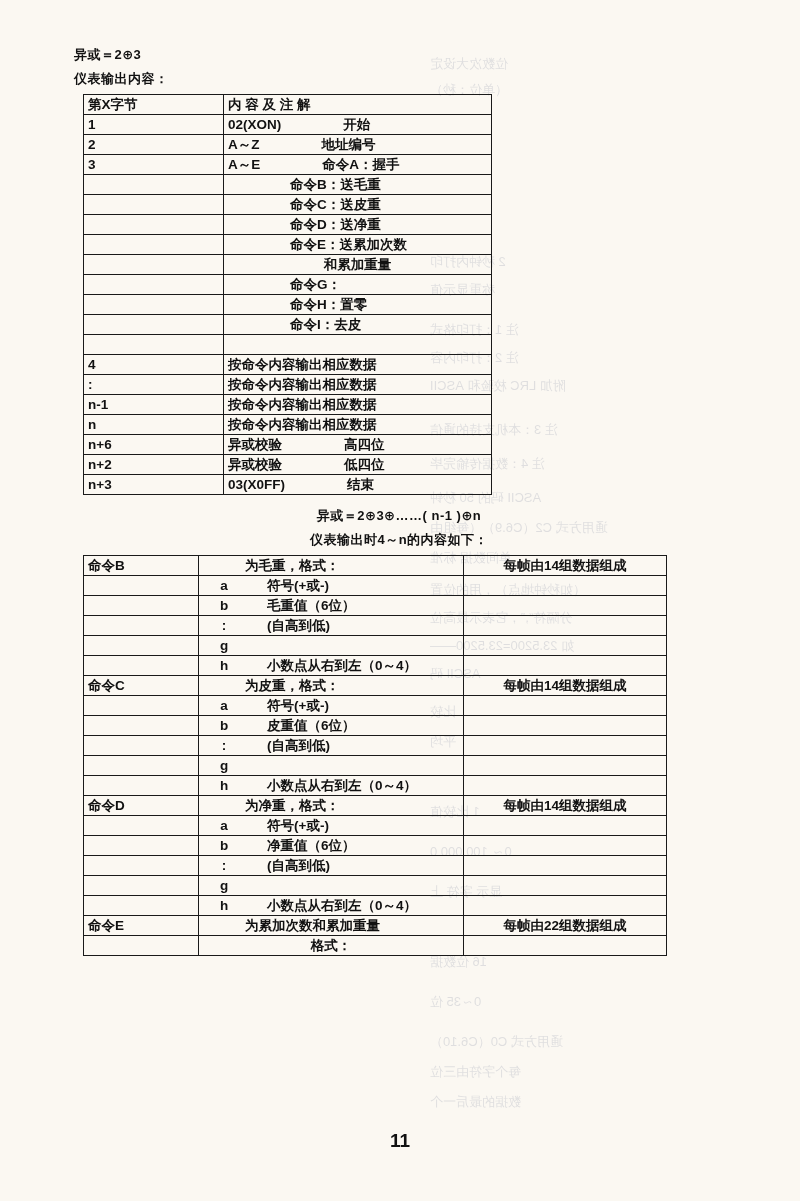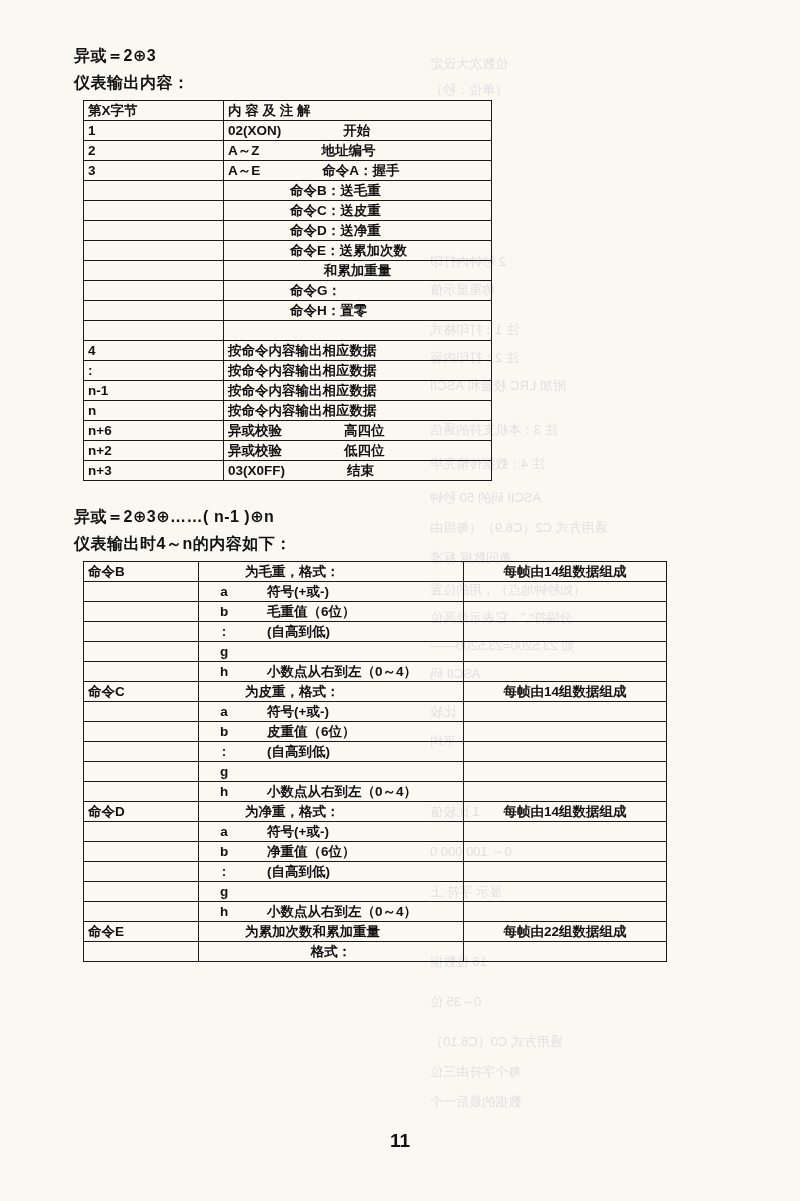--- a/index.html
+++ b/index.html
@@ -26,21 +26,21 @@
     position:absolute;
     left:0;top:0;
     width:800px;height:1201px;
   }
   .content{
     position:absolute;
     left:74px;top:46px;
     width:650px;
   }
   .line{
-    font-size:16px;
+    font-size:13px;
     font-weight:bold;
     letter-spacing:.5px;
     margin:0 0 6px 0;
     white-space:nowrap;
   }
   table{
     border-collapse:collapse;
     border-spacing:0;
     table-layout:fixed;
   }
@@ -58,21 +58,21 @@
   .tbl1 col.c1{width:140px;}
   .tbl1 col.c2{width:268px;}
   .tbl2 col.d1{width:115px;}
   .tbl2 col.d2{width:265px;}
   .tbl2 col.d3{width:203px;}
   .hdr td{font-weight:bold;}
   .ctr{text-align:center;}
   .sp{display:inline-block;}
   .gap-lg{margin-left:62px;}
   .gap-sm{margin-left:22px;}
-  .blk{margin-top:26px;}
+  .blk{margin-top:12px;text-align:center;}
   .pagenum{
     position:absolute;
     left:0;right:0;
     top:1130px;
     text-align:center;
     font-size:19px;
     font-weight:bold;
   }
   .idx{display:inline-block;width:42px;text-align:center;}
   .pad-l{padding-left:14px;}
@@ -161,20 +161,24 @@
         <tr>
           <td></td>
           <td class="pad-l"><span class="sp gap-lg">命令G：</span></td>
         </tr>
         <tr>
           <td></td>
           <td class="pad-l"><span class="sp gap-lg">命令H：置零</span></td>
         </tr>
         <tr>
           <td></td>
+          <td class="pad-l"><span class="sp gap-lg">命令I：去皮</span></td>
+        </tr>
+        <tr>
+          <td></td>
           <td></td>
         </tr>
         <tr>
           <td>4</td>
           <td>按命令内容输出相应数据</td>
         </tr>
         <tr>
           <td>:</td>
           <td>按命令内容输出相应数据</td>
         </tr>

